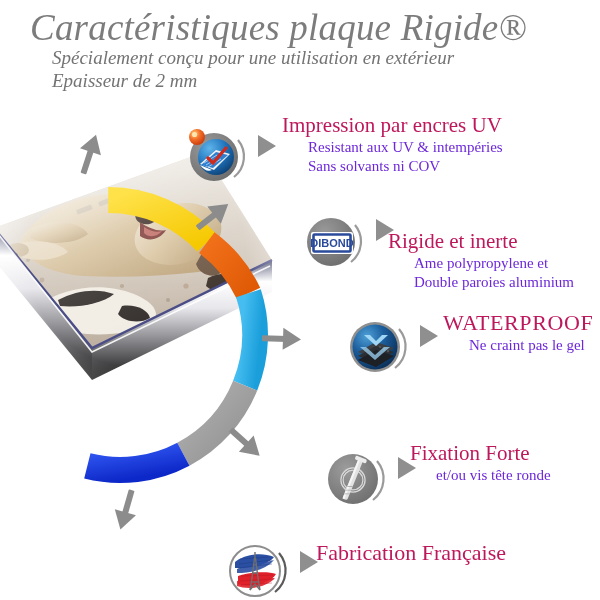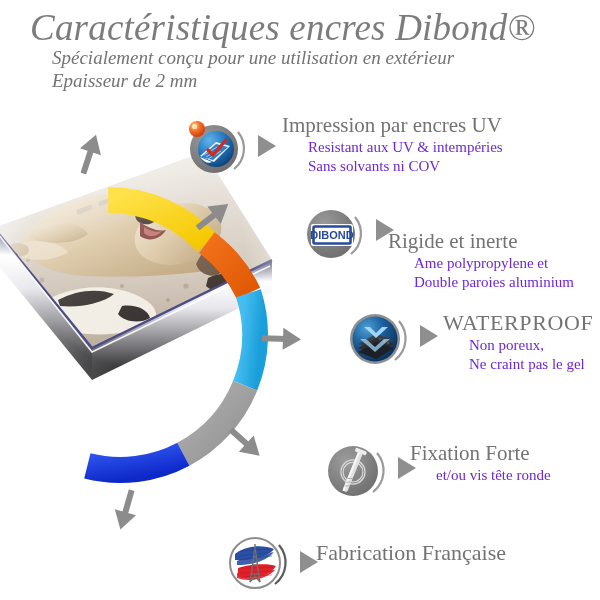--- a/index.html
+++ b/index.html
@@ -26,24 +26,24 @@
     position:absolute;left:52px;top:69px;
     font-style:italic;font-size:19px;line-height:24px;color:#737373;white-space:nowrap;
   }
 
   
   .ring-wrap{position:absolute;left:0px;top:95px;width:320px;height:480px;}
   .plate-wrap{position:absolute;left:-28px;top:110px;width:330px;height:330px;}
 
   
   .feat{position:absolute;}
-  .feat .ico{position:absolute;left:0;top:4px;width:66px;height:66px;}
+  .feat .ico{position:absolute;left:0;top:12px;width:66px;height:66px;}
   .feat .arw{position:absolute;left:72px;top:20px;width:26px;height:28px;}
   .feat .txtblk{position:absolute;left:104px;top:2px;}
-  .feat .ttl{font-size:21px;line-height:26px;color:#737373;white-space:nowrap;}
+  .feat .ttl{font-size:21px;line-height:26px;color:#be185d;white-space:nowrap;}
   .feat .sub{font-size:15px;line-height:19px;color:#6d28d9;white-space:nowrap;padding-left:26px;}
   .feat.big .ttl{font-size:22px;}
 
   #feat-uv{left:182px;top:112px;}
   #feat-uv .txtblk{left:100px;top:0px;}
   #feat-rigide{left:300px;top:200px;}
   #feat-rigide .txtblk{left:88px;top:2px;margin-top:26px;}
   #feat-waterproof{left:344px;top:304px;}
   #feat-waterproof .txtblk{left:99px;top:6px;}
   #feat-waterproof .ttl{letter-spacing:.6px;font-size:22px;}
@@ -52,21 +52,21 @@
   #feat-fabrication{left:224px;top:528px;}
   #feat-fabrication .txtblk{left:92px;top:12px;}
   #feat-fabrication .ttl{font-size:22px;}
 </style>
 </head>
 <body>
 
 <div id="infographic">
 
   <div class="hdr">
-    <div class="hdr-title">Caractéristiques encres Dibond®</div>
+    <div class="hdr-title">Caractéristiques plaque Rigide®</div>
     <div class="hdr-sub1">Spécialement conçu pour une utilisation en extérieur</div>
     <div class="hdr-sub2">Epaisseur de 2 mm</div>
   </div>
 
   <div class="plate-wrap">
     <svg viewBox="0 0 330 330" width="330" height="330">
       <defs>
         <linearGradient id="gFur" x1="0" y1="0" x2="1" y2="1">
           <stop offset="0%" stop-color="#efe4d2"></stop>
           <stop offset="45%" stop-color="#d9c49f"></stop>
@@ -346,21 +346,20 @@
         <path d="M55,13 A 27 27 0 0 1 51,52" fill="none" stroke="#9a9a9a" stroke-width="2.2"></path>
       </svg>
     </div>
     <div class="arw" style="top:18px;">
       <svg viewBox="0 0 26 28" width="26" height="28">
         <polygon points="4,3 22,14 4,25" fill="#8f8f8f"></polygon>
       </svg>
     </div>
     <div class="txtblk">
       <div class="ttl">WATERPROOF</div>
-      <div class="sub">Non poreux,</div>
       <div class="sub">Ne craint pas le gel</div>
     </div>
   </div>
 
   <div class="feat" id="feat-fixation">
     <div class="ico">
       <svg viewBox="0 0 66 66" width="66" height="66">
         <defs>
           <radialGradient id="fxGrey" cx="36%" cy="30%" r="78%">
             <stop offset="0%" stop-color="#9c9c9c"></stop>

